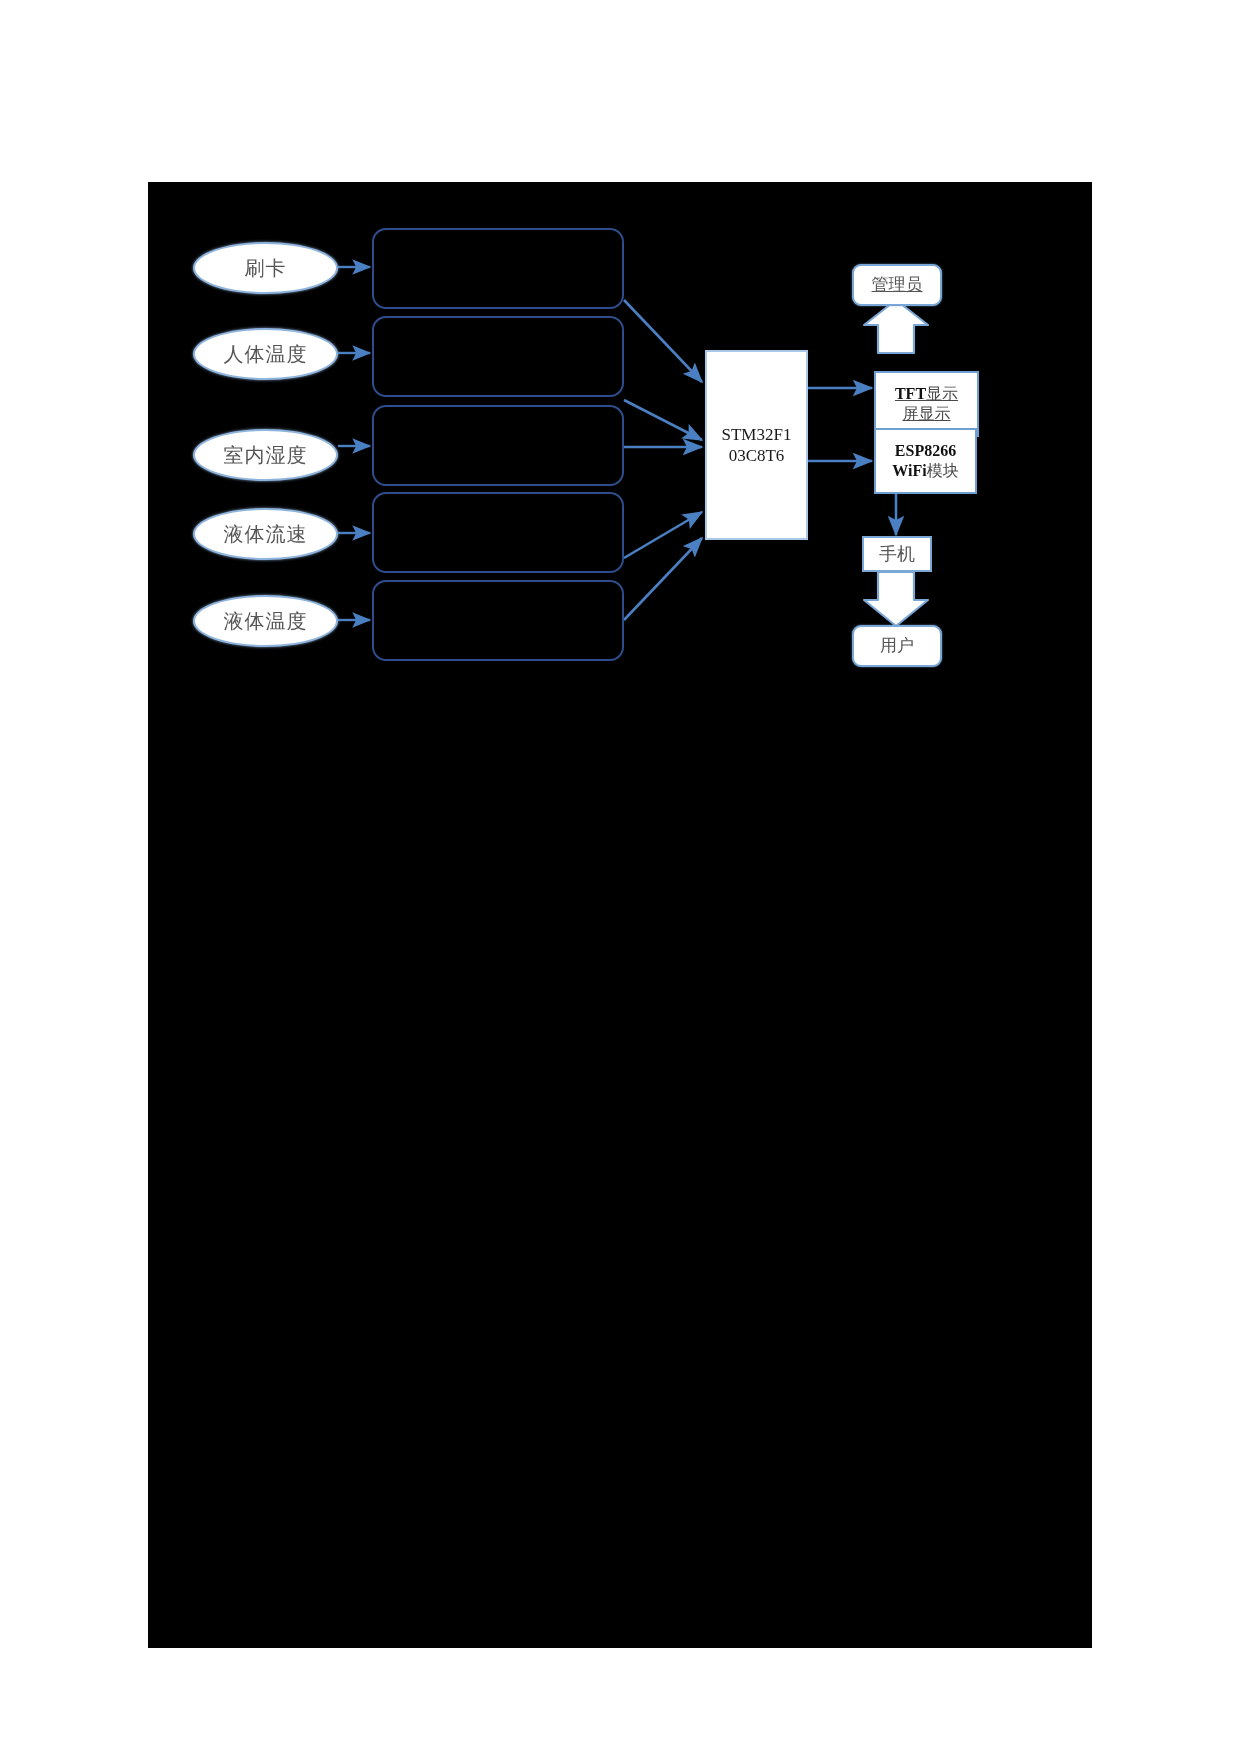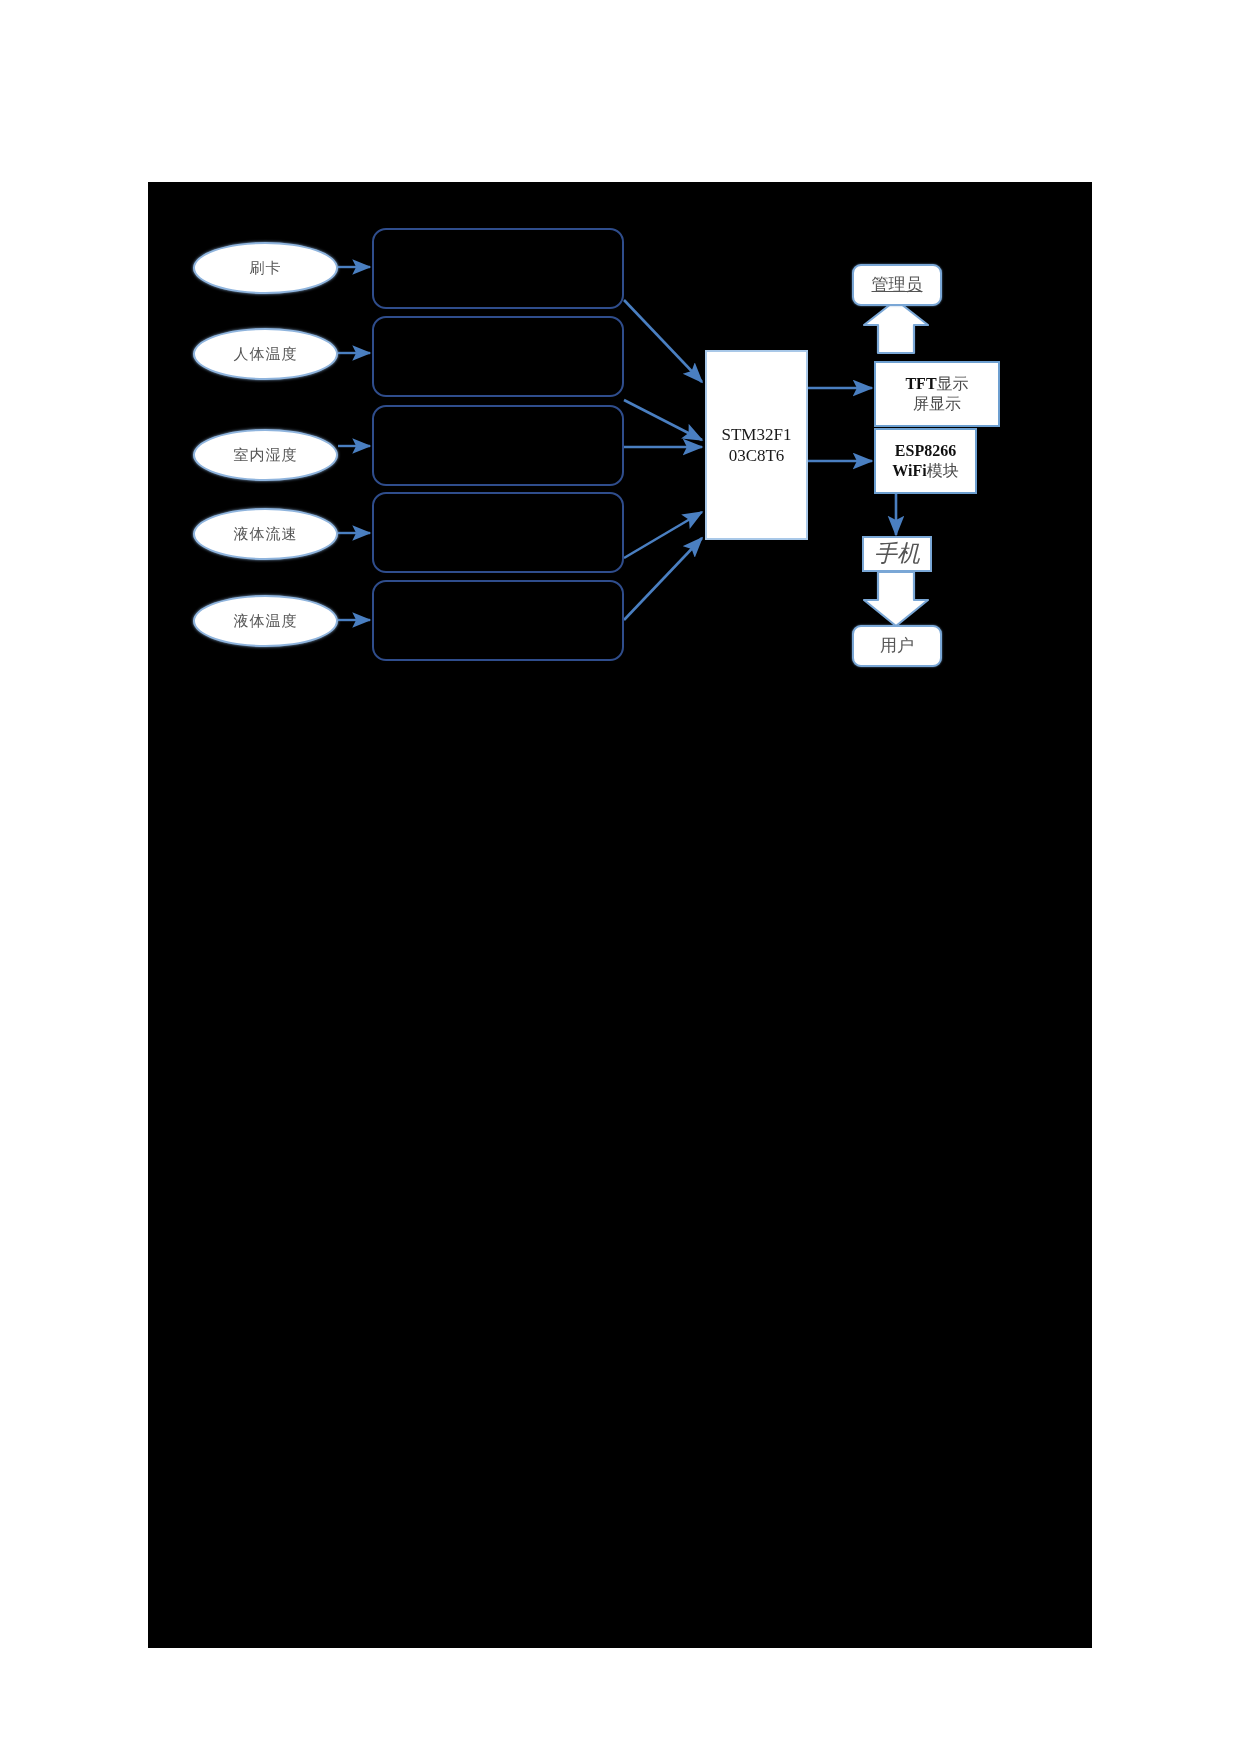--- a/index.html
+++ b/index.html
@@ -35,21 +35,21 @@
     text-align: center;
     line-height: 1.25;
     color: #404040;
   }
   
   .ellipse {
     background: #ffffff;
     border: 2px solid #8fb4dd;
     border-radius: 50%;
     box-shadow: 0 0 3px rgba(143,180,221,.9);
-    font-size: 15px;
+    font-size: 20px;
     color: #555555;
     letter-spacing: 1px;
   }
   
   .rrect-empty {
     background: transparent;
     border: 2px solid #2f4d8c;
     border-radius: 14px;
   }
   
@@ -69,23 +69,22 @@
     color: #4a4a4a;
   }
   .box-mod .lat {
     font-weight: bold;
     color: #111111;
   }
   
   .box-plain {
     background: #ffffff;
     border: 2px solid #7aa7d6;
-    font-size: 23px;
+    font-size: 18px;
     color: #555555;
-    font-style: italic;
   }
   
   .box-round {
     background: #ffffff;
     border: 2px solid #7aa7d6;
     border-radius: 9px;
     font-size: 17px;
     color: #555555;
     box-shadow: 0 0 2px rgba(122,167,214,.8);
   }
@@ -169,21 +168,21 @@
   </div>
   <div class="node rrect-empty" style="left:372px;top:580px;width:252px;height:81px;">
     <span></span>
   </div>
 
   <div class="node box-mcu" style="left:705px;top:350px;width:103px;height:190px;">
     <span>STM32F1</span>
     <span>03C8T6</span>
   </div>
 
-  <div class="node box-mod" style="left:874px;top:361px;width:126px;height:66px;">
+  <div class="node box-mod" style="left:874px;top:371px;width:105px;height:66px;text-decoration:underline;">
     <span>
       <span class="lat">TFT</span><span>显示</span>
     </span>
     <span>屏显示</span>
   </div>
 
   <div class="node box-mod" style="left:874px;top:428px;width:103px;height:66px;">
     <span class="lat">ESP8266</span>
     <span>
       <span class="lat">WiFi</span><span>模块</span>

